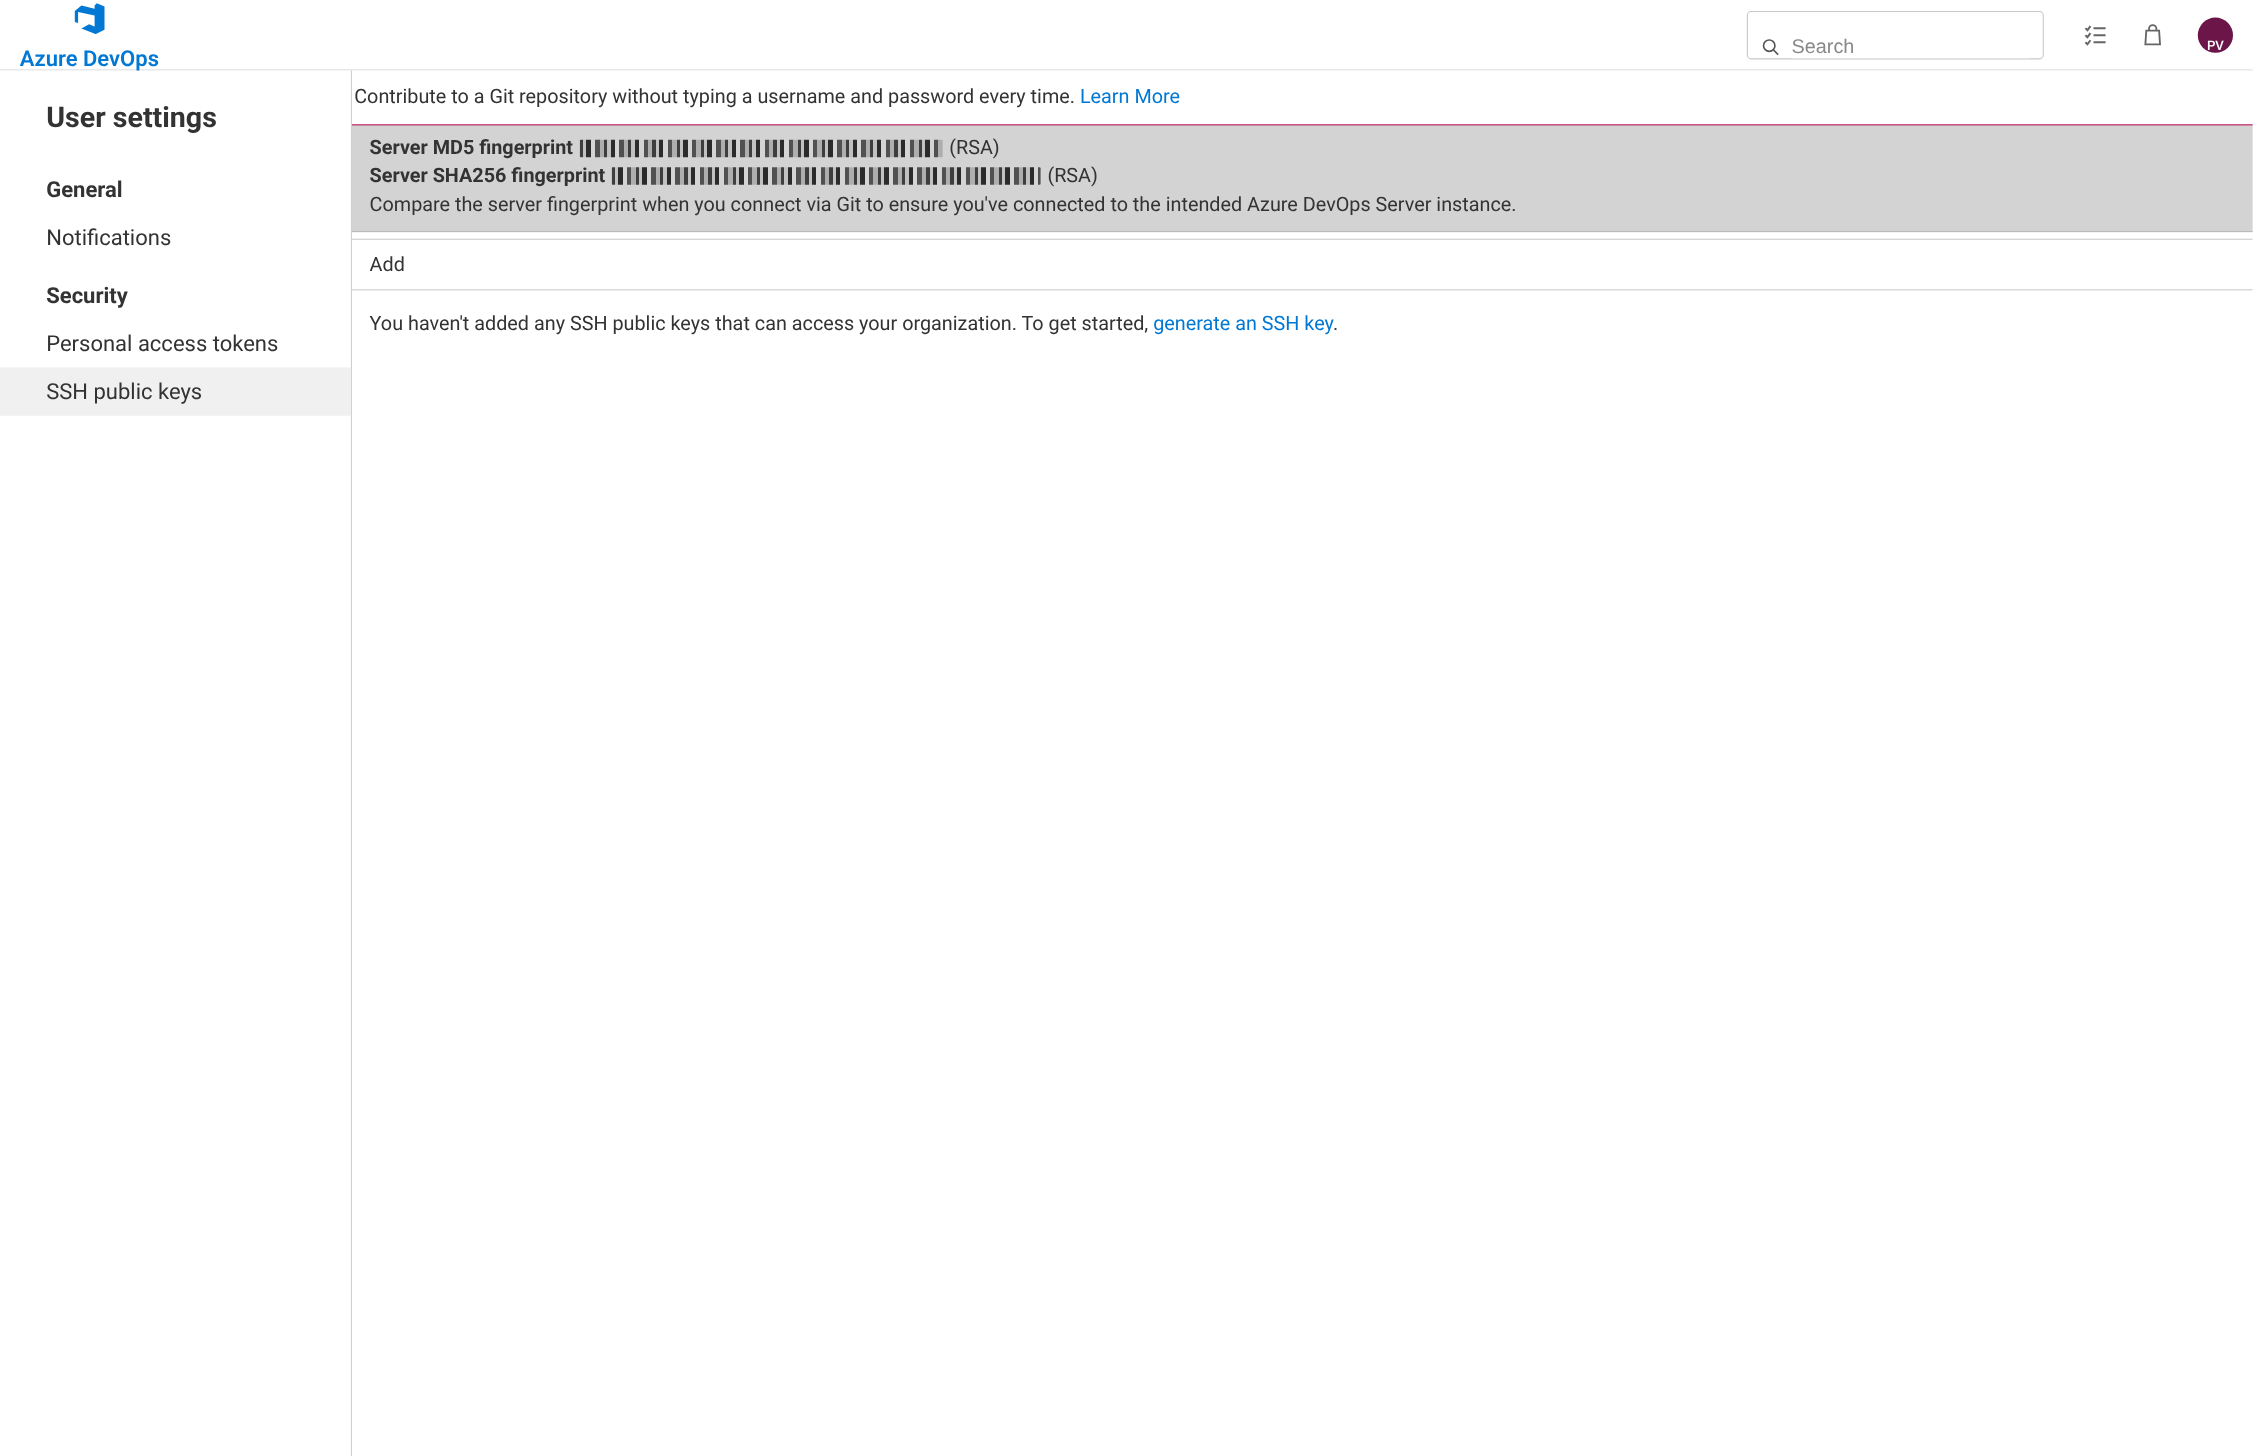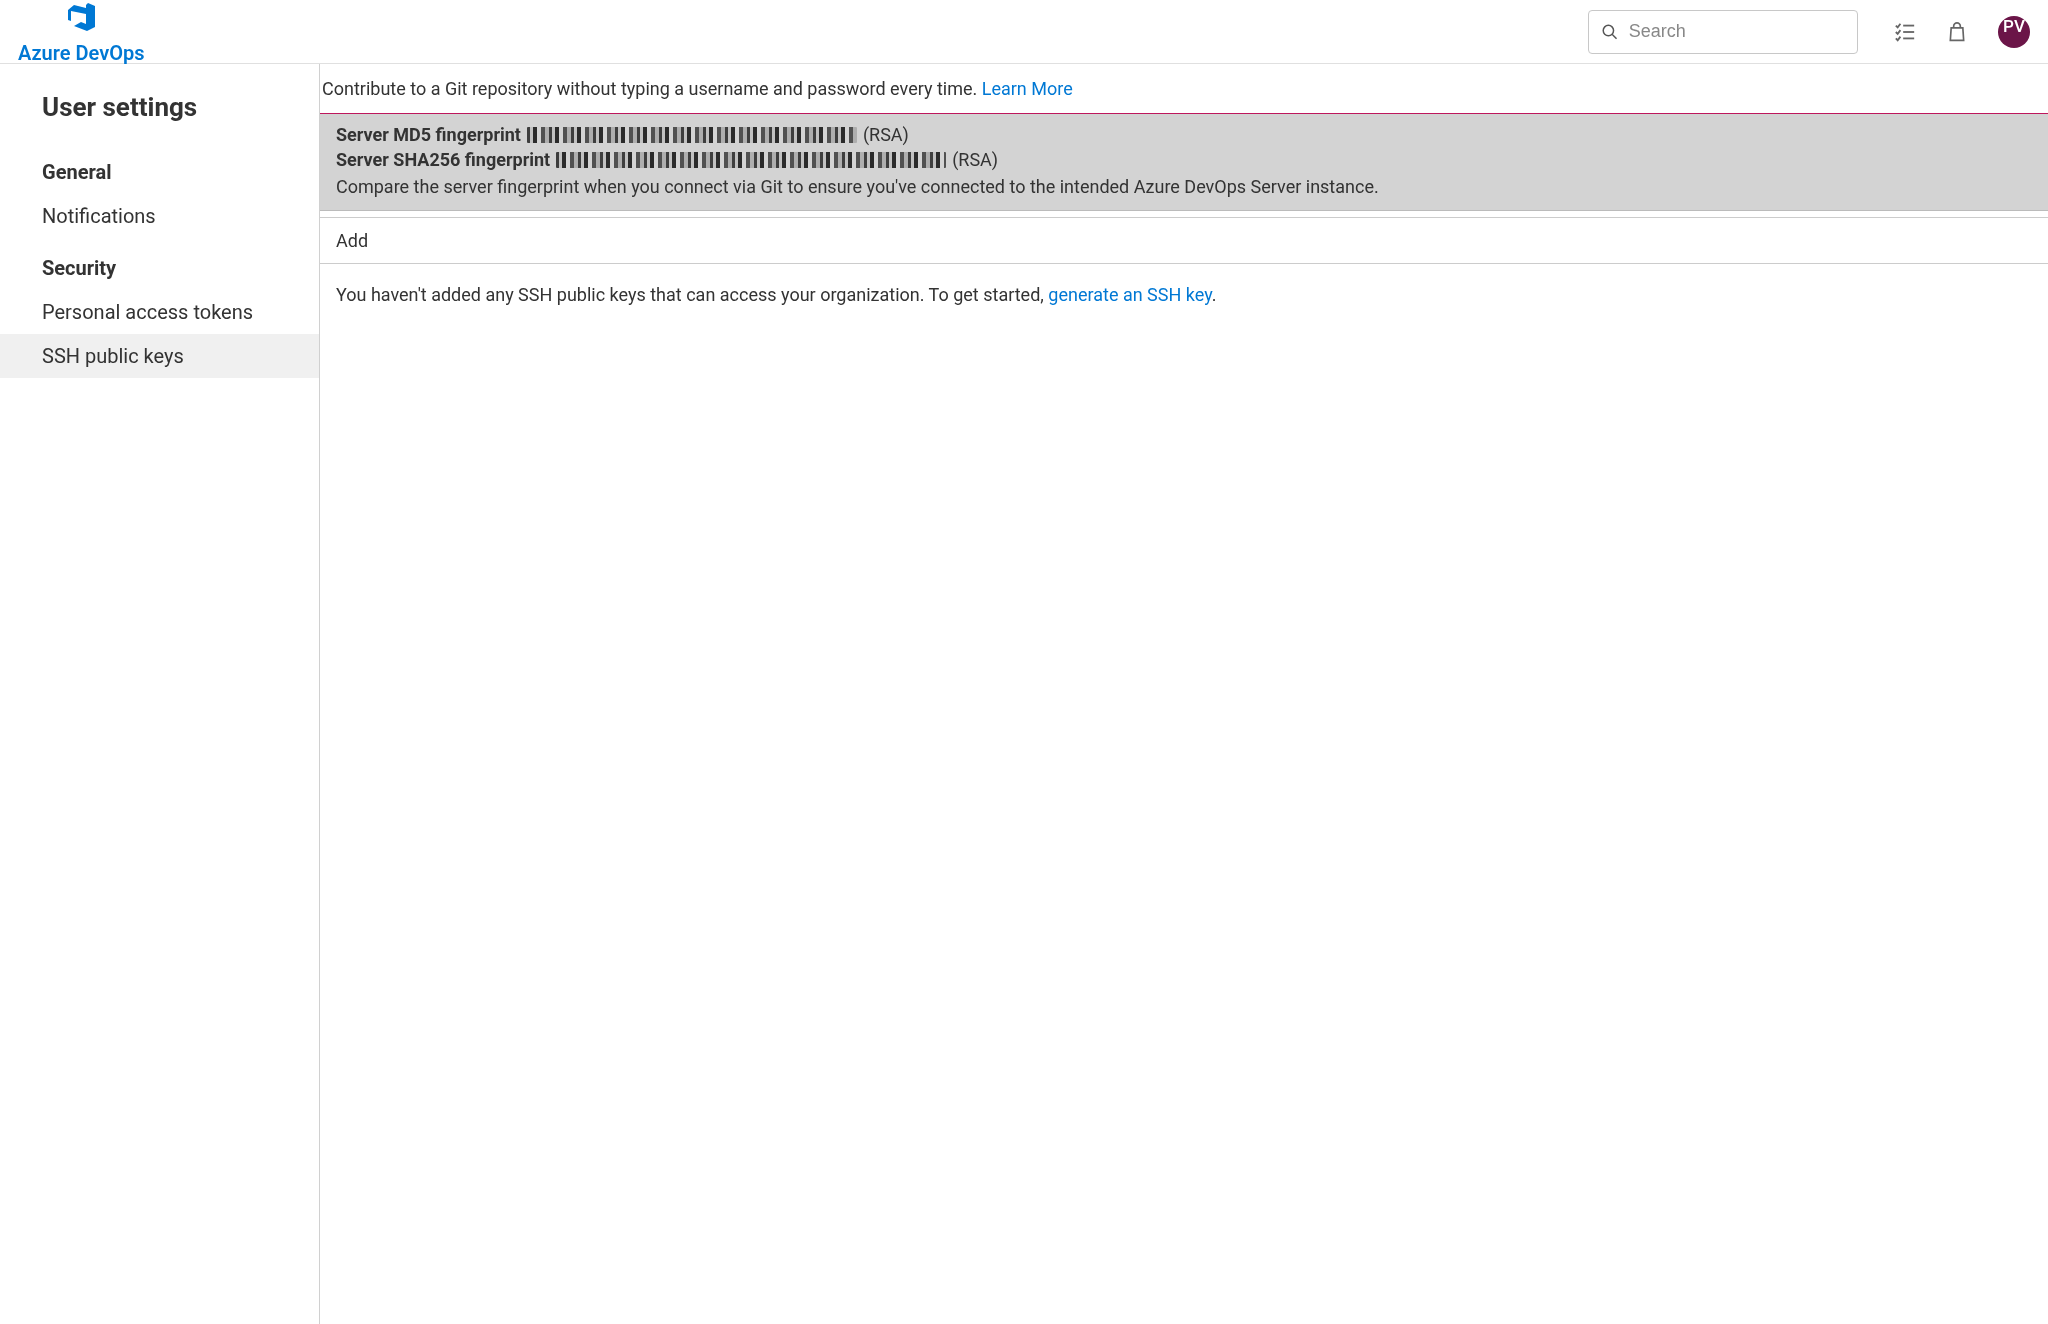--- a/index.html
+++ b/index.html
@@ -23,21 +23,21 @@
       color: #0078d4;
       font-weight: 600;
       font-size: 20px;
       cursor: pointer;
       flex-direction: column;
     }
     .brand-logo { width: 32px; height: 32px; }
     .header-spacer { flex: 1; }
     .search-box {
       display: flex;
-      align-items: center;
+      align-items: flex-end;
       width: 270px;
       height: 44px;
       border: 1px solid #c8c8c8;
       border-radius: 4px;
       padding: 0 12px;
       gap: 10px;
     }
     .search-box input {
       border: none;
       outline: none;
@@ -52,23 +52,23 @@
       gap: 30px;
       margin-left: 36px;
     }
     .header-icon { width: 22px; height: 22px; color: #666; cursor: pointer; display:flex; align-items:center; justify-content:center;}
     .avatar {
       width: 32px; height: 32px;
       border-radius: 50%;
       background: #6b1548;
       color: #fff;
       display: flex;
-      align-items: flex-start;
+      align-items: flex-end;
       justify-content: center;
-      font-size: 17px;
+      font-size: 12px;
       font-weight: 500;
       cursor: pointer;
     }
     .layout { display: flex; }
     .sidebar {
       width: 320px;
       border-right: 1px solid #d0d0d0;
       padding-top: 20px;
       min-height: calc(100vh - 64px);
     }

